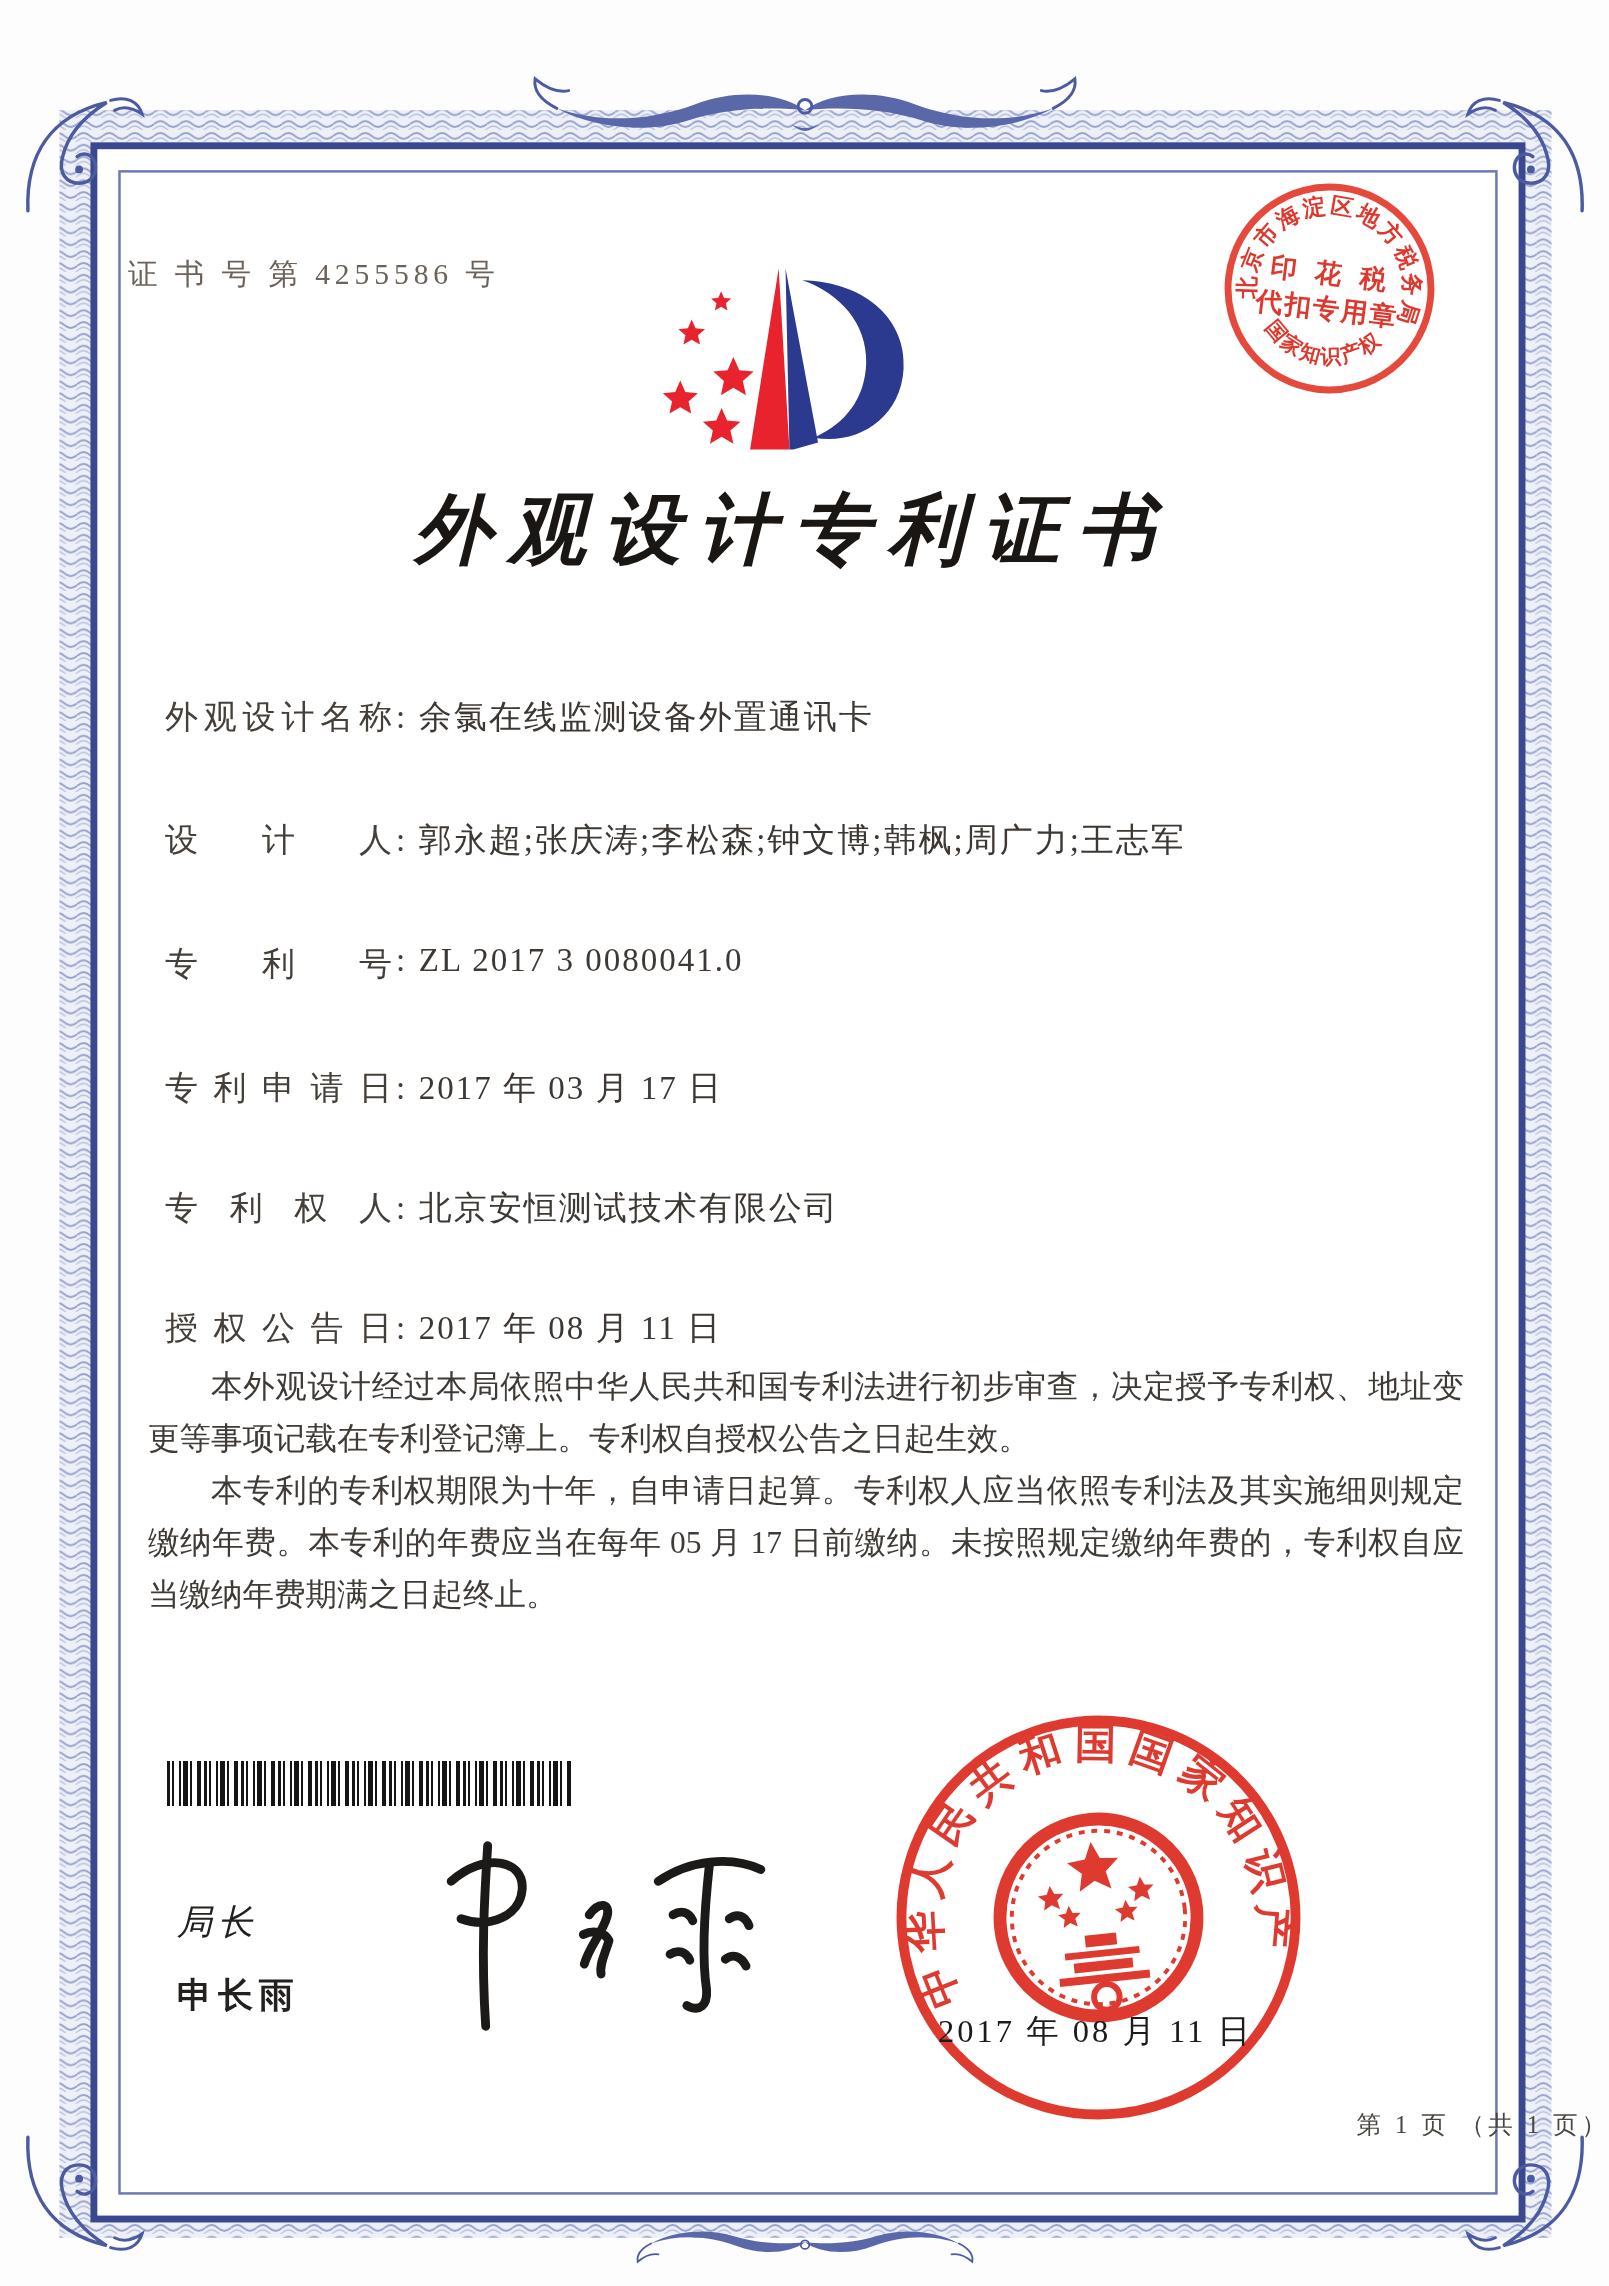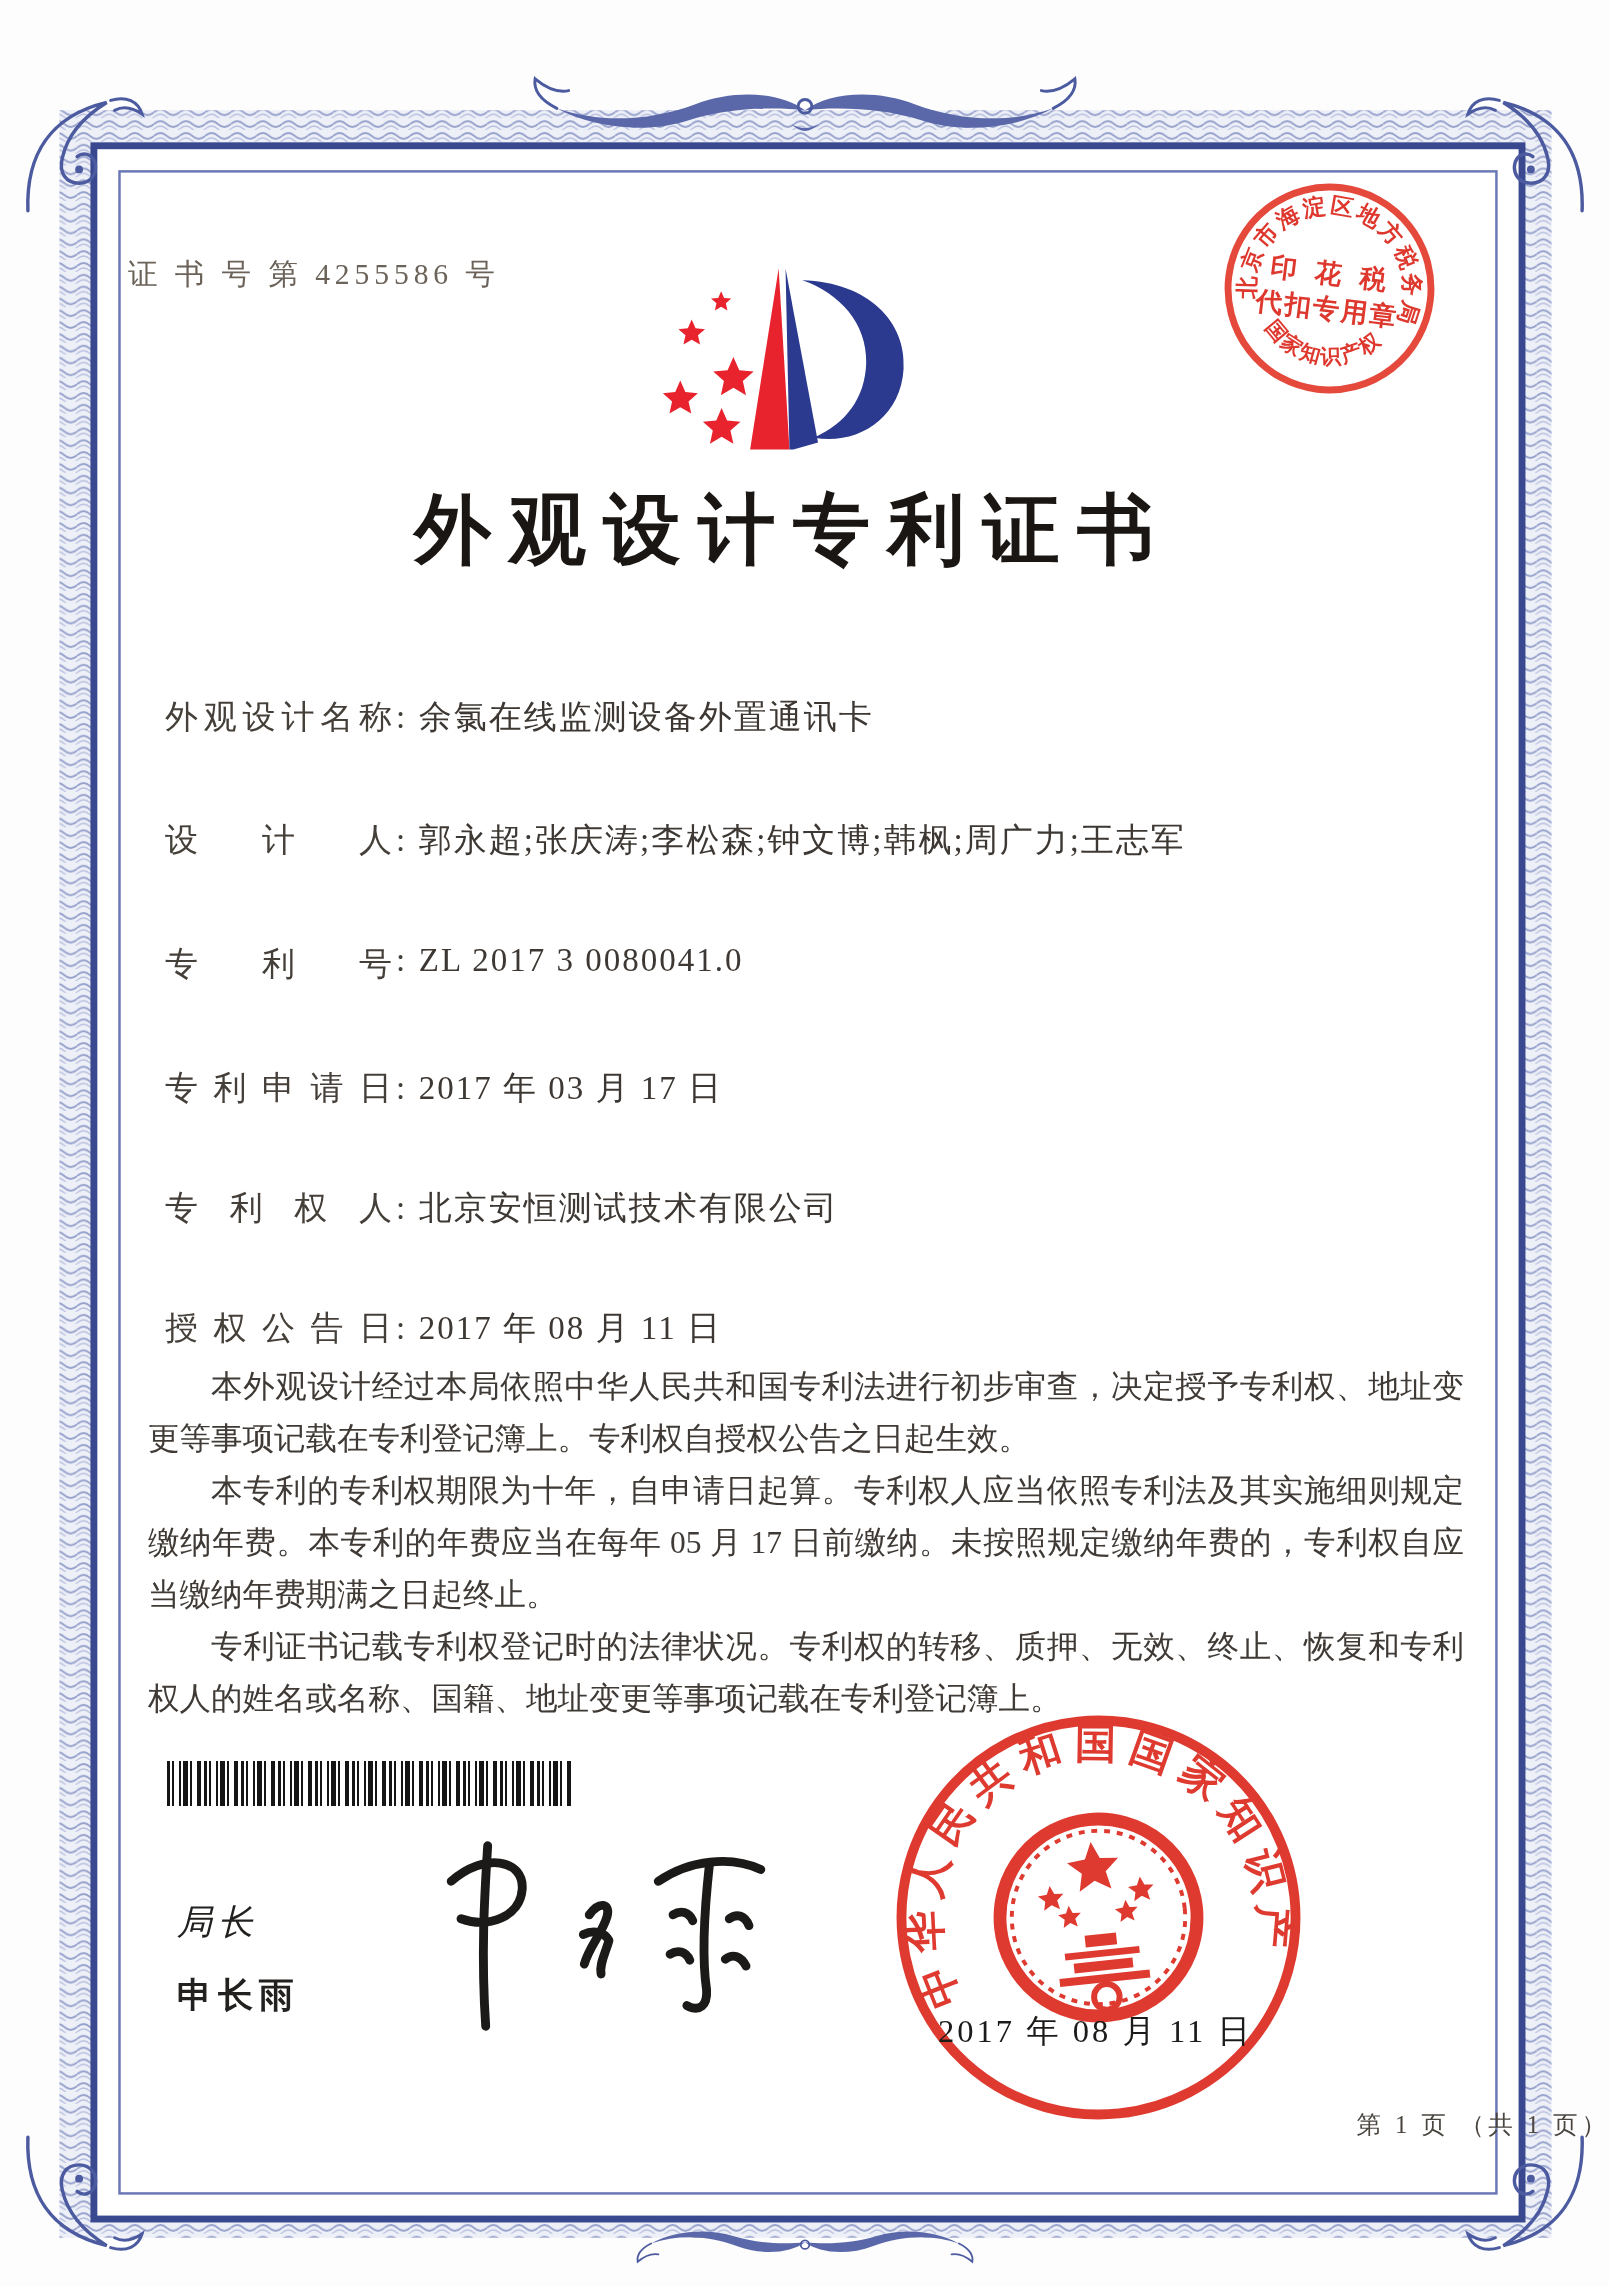--- a/index.html
+++ b/index.html
@@ -19,21 +19,21 @@
     background-image:
       repeating-linear-gradient(178deg, rgba(176,170,198,.40) 0 1.6px, transparent 1.6px 7.9px),
       repeating-linear-gradient(182.5deg, rgba(186,180,206,.32) 0 1.6px, transparent 1.6px 8.9px);
   }
   
   .cert-no{
     left:128px;top:254px;font-size:29.6px;letter-spacing:4.9px;color:#6b6259;z-index:2;
   }
   .title{
     left:0;top:479px;width:1586px;text-align:center;z-index:2;
-    font-size:77px;font-weight:700;letter-spacing:17.7px;color:#191613;
+    font-size:77px;font-weight:700;letter-spacing:17.7px;color:#191613;font-style:italic;
   }
   
   .field-row{left:165px;width:1310px;height:45px;font-size:33px;z-index:2;white-space:nowrap;}
   .field-label{
     display:inline-block;width:227px;text-align:justify;text-align-last:justify;
     vertical-align:top;color:#453f39;
   }
   .field-sep{display:inline-block;margin:0 13.8px 0 3.9px;color:#453f39;}
   .field-value{color:#3d3833;letter-spacing:2px;}
   
@@ -164,21 +164,20 @@
 <div class="abs field-row" style="top:1186px">
   <span class="field-label">专利权人</span><span class="field-sep">:</span><span class="field-value">北京安恒测试技术有限公司</span>
 </div>
 <div class="abs field-row" style="top:1306px">
   <span class="field-label">授权公告日</span><span class="field-sep">:</span><span class="field-value">2017 年 08 月 11 日</span>
 </div>
 
 <div class="abs body-text">
   <p>本外观设计经过本局依照中华人民共和国专利法进行初步审查，决定授予专利权、地址变更等事项记载在专利登记簿上。专利权自授权公告之日起生效。</p>
   <p>本专利的专利权期限为十年，自申请日起算。专利权人应当依照专利法及其实施细则规定缴纳年费。本专利的年费应当在每年 05 月 17 日前缴纳。未按照规定缴纳年费的，专利权自应当缴纳年费期满之日起终止。</p>
-  <p>专利证书记载专利权登记时的法律状况。专利权的转移、质押、无效、终止、恢复和专利权人的姓名或名称、国籍、地址变更等事项记载在专利登记簿上。</p>
 </div>
 
 <div class="abs barcode"></div>
 
 <div class="abs director-title">局长</div>
 <div class="abs director-name">申长雨</div>
 
 <svg id="signature-svg" class="abs" viewBox="0 0 430 230" xmlns="http://www.w3.org/2000/svg">
   <g fill="none" stroke="#1c1a18" stroke-width="9" stroke-linecap="round" stroke-linejoin="round">
     <path d="M95,22 C92,70 88,130 93,205"></path>

